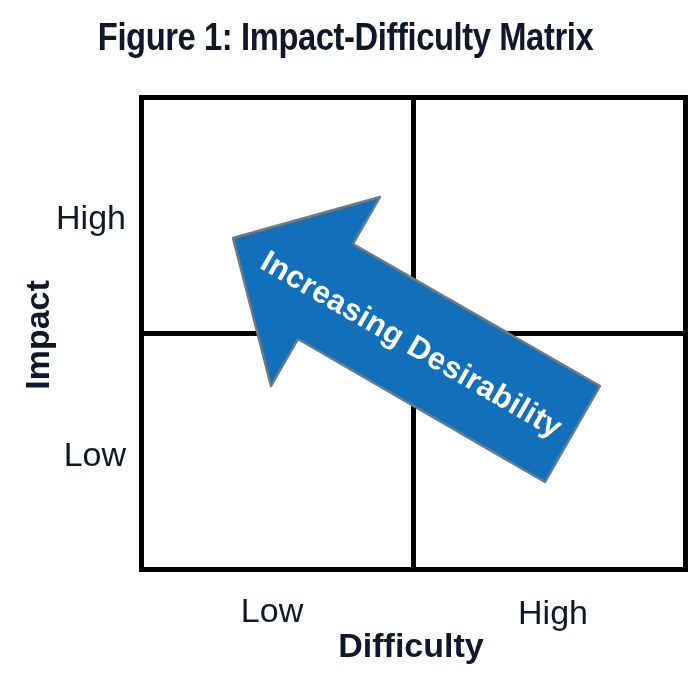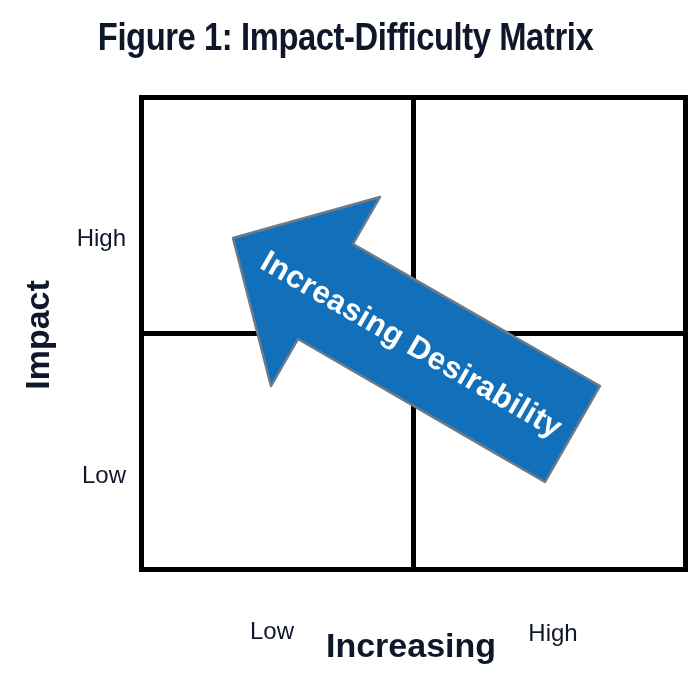--- a/index.html
+++ b/index.html
@@ -57,24 +57,23 @@
   }
   .quadrant { position: absolute; width: 50%; height: 50%; }
   .q-tl { left: 0; top: 0; }
   .q-tr { right: 0; top: 0; }
   .q-bl { left: 0; bottom: 0; }
   .q-br { right: 0; bottom: 0; }
 
   
   .tick {
     position: absolute;
-    font-size: 24px;
+    font-size: 34px;
     line-height: 36px;
     white-space: nowrap;
-    margin-top: 21px;
   }
   .tick-y { left: 0; width: 126px; text-align: right; }
   .tick-y-high { top: 199px; }
   .tick-y-low  { top: 436px; }
   .tick-x { transform: translateX(-50%); }
   .tick-x-low  { left: 272px; top: 592px; }
   .tick-x-high { left: 553px; top: 594px; }
 
   
   .axis-label {
@@ -119,21 +118,21 @@
     <div class="divider-v"></div>
     <div class="divider-h"></div>
   </div>
 
   <div class="tick tick-y tick-y-high">High</div>
   <div class="tick tick-y tick-y-low">Low</div>
   <div class="axis-label axis-y">Impact</div>
 
   <div class="tick tick-x tick-x-low">Low</div>
   <div class="tick tick-x tick-x-high">High</div>
-  <div class="axis-label axis-x">Increasing</div>
+  <div class="axis-label axis-x">Difficulty</div>
 
   <svg class="arrow-layer" viewBox="0 0 691 690">
     <g stroke="#6B7B89">
       <polygon points="233,238 380,197 353,244 600,386 545,482 298,339 271,386" stroke-width="2.5" stroke-linejoin="round" fill="#1270BB"></polygon>
     </g>
     <text x="412" y="344" transform="rotate(30 412 344)" text-anchor="middle" dominant-baseline="central" font-family="Liberation Sans, sans-serif" font-size="31" font-weight="bold" letter-spacing="0.5" stroke="none" fill="#FFFFFF">Increasing Desirability</text>
   </svg>
 
 </div>
 

